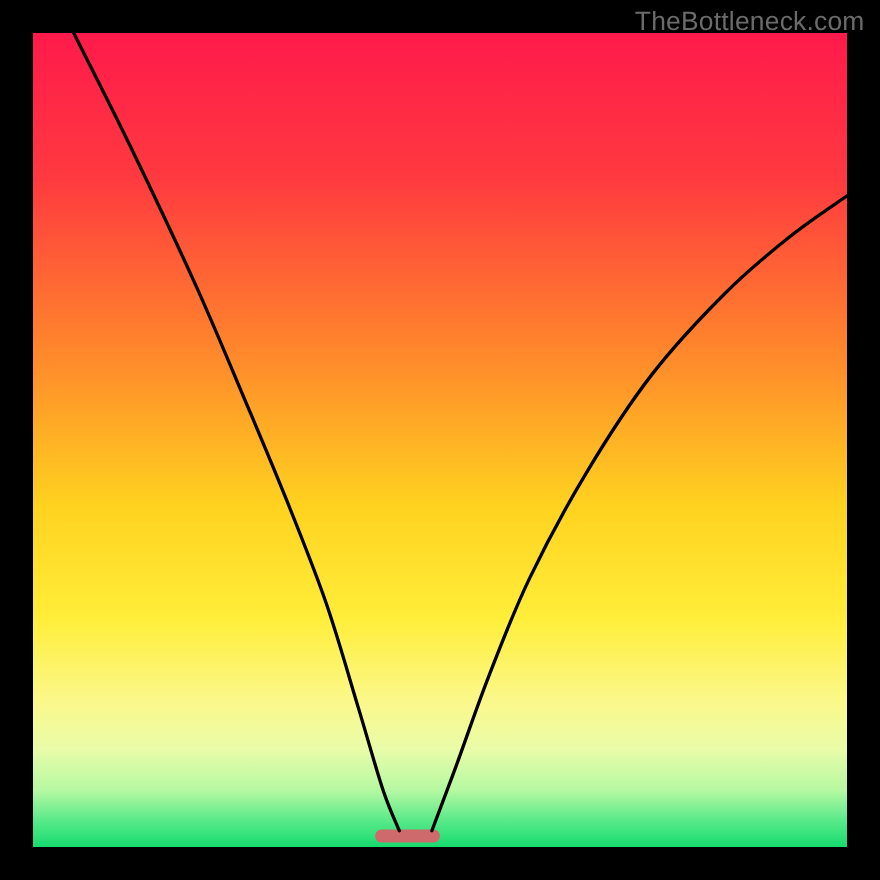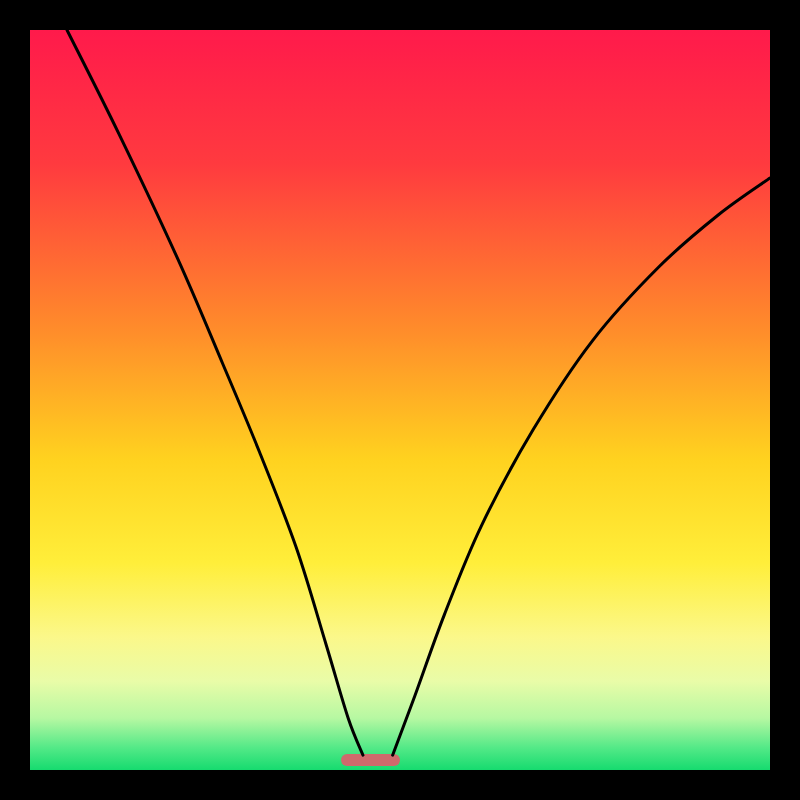--- a/index.html
+++ b/index.html
@@ -52,20 +52,21 @@
     fill: none;
     stroke: #000;
     stroke-width: 3;
     stroke-linecap: round;
   }
 </style>
 </head>
 <body>
 
 <div class="frame">
+  <div class="watermark">TheBottleneck.com</div>
 
   <div class="plot-area">
     <div class="gradient-bg" id="gradient-bg" style="background: linear-gradient(rgb(255, 26, 75) 0%, rgb(255, 58, 63) 18%, rgb(255, 138, 43) 40%, rgb(255, 210, 31) 58%, rgb(255, 238, 58) 72%, rgb(251, 248, 138) 82%, rgb(233, 252, 168) 88%, rgb(182, 248, 162) 93%, rgb(83, 233, 135) 97%, rgb(22, 219, 111) 100%);"></div>
     <div class="marker" id="optimal-marker" style="left: 310.8px; width: 59.2px; top: 724.38px; background: rgb(207, 106, 108);"></div>
     <svg class="curves" id="curves" viewBox="0 0 740 740" preserveAspectRatio="none">
         <path d="M 37.00 0.00 C 45.63 17.27, 70.30 65.37, 88.80 103.60 C 107.30 141.83, 130.73 191.17, 148.00 229.40 C 165.27 267.63, 178.83 300.93, 192.40 333.00 C 205.97 365.07, 217.07 390.97, 229.40 421.80 C 241.73 452.63, 255.30 485.93, 266.40 518.00 C 277.50 550.07, 287.37 585.83, 296.00 614.20 C 304.63 642.57, 312.03 669.70, 318.20 688.20 C 324.37 706.70, 330.53 719.03, 333.00 725.20"></path>
         <path d="M 362.60 725.20 C 366.30 715.33, 376.17 689.43, 384.80 666.00 C 393.43 642.57, 403.30 612.97, 414.40 584.60 C 425.50 556.23, 436.60 526.63, 451.40 495.80 C 466.20 464.97, 484.70 430.43, 503.20 399.60 C 521.70 368.77, 541.43 337.93, 562.40 310.80 C 583.37 283.67, 608.03 257.77, 629.00 236.80 C 649.97 215.83, 669.70 199.80, 688.20 185.00 C 706.70 170.20, 731.37 154.17, 740.00 148.00"></path>
       </svg>
   </div>
 </div>

